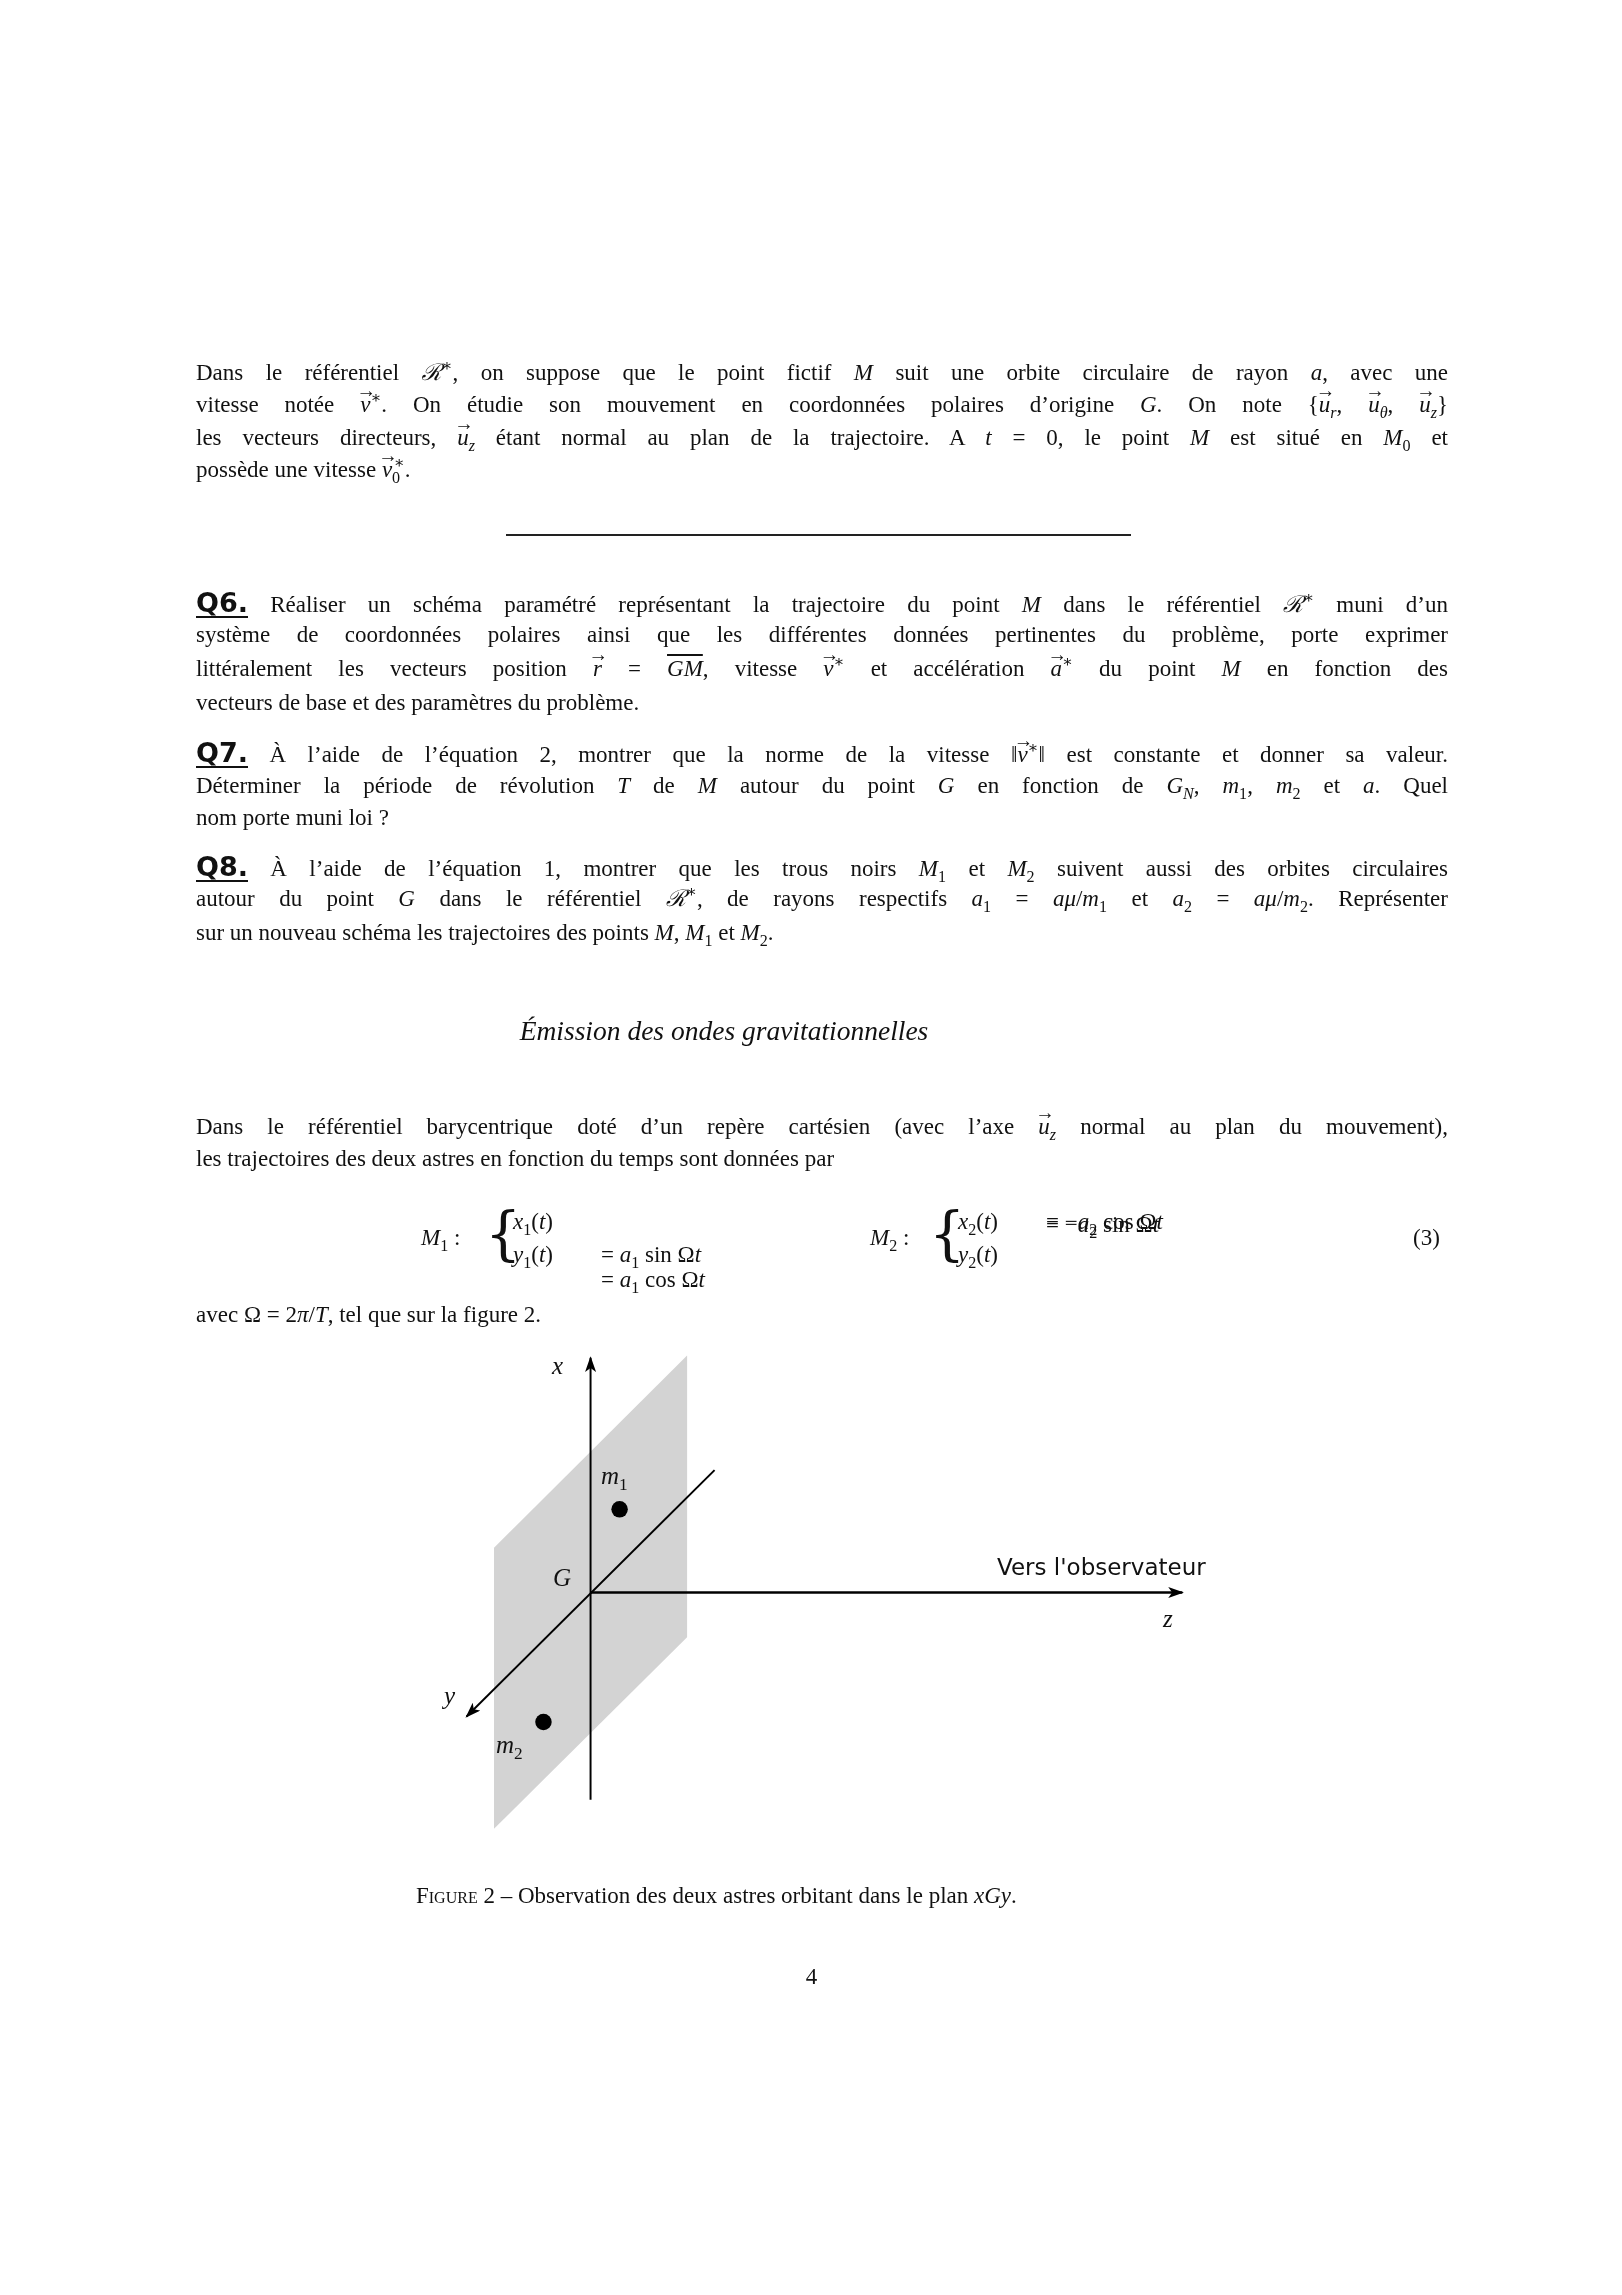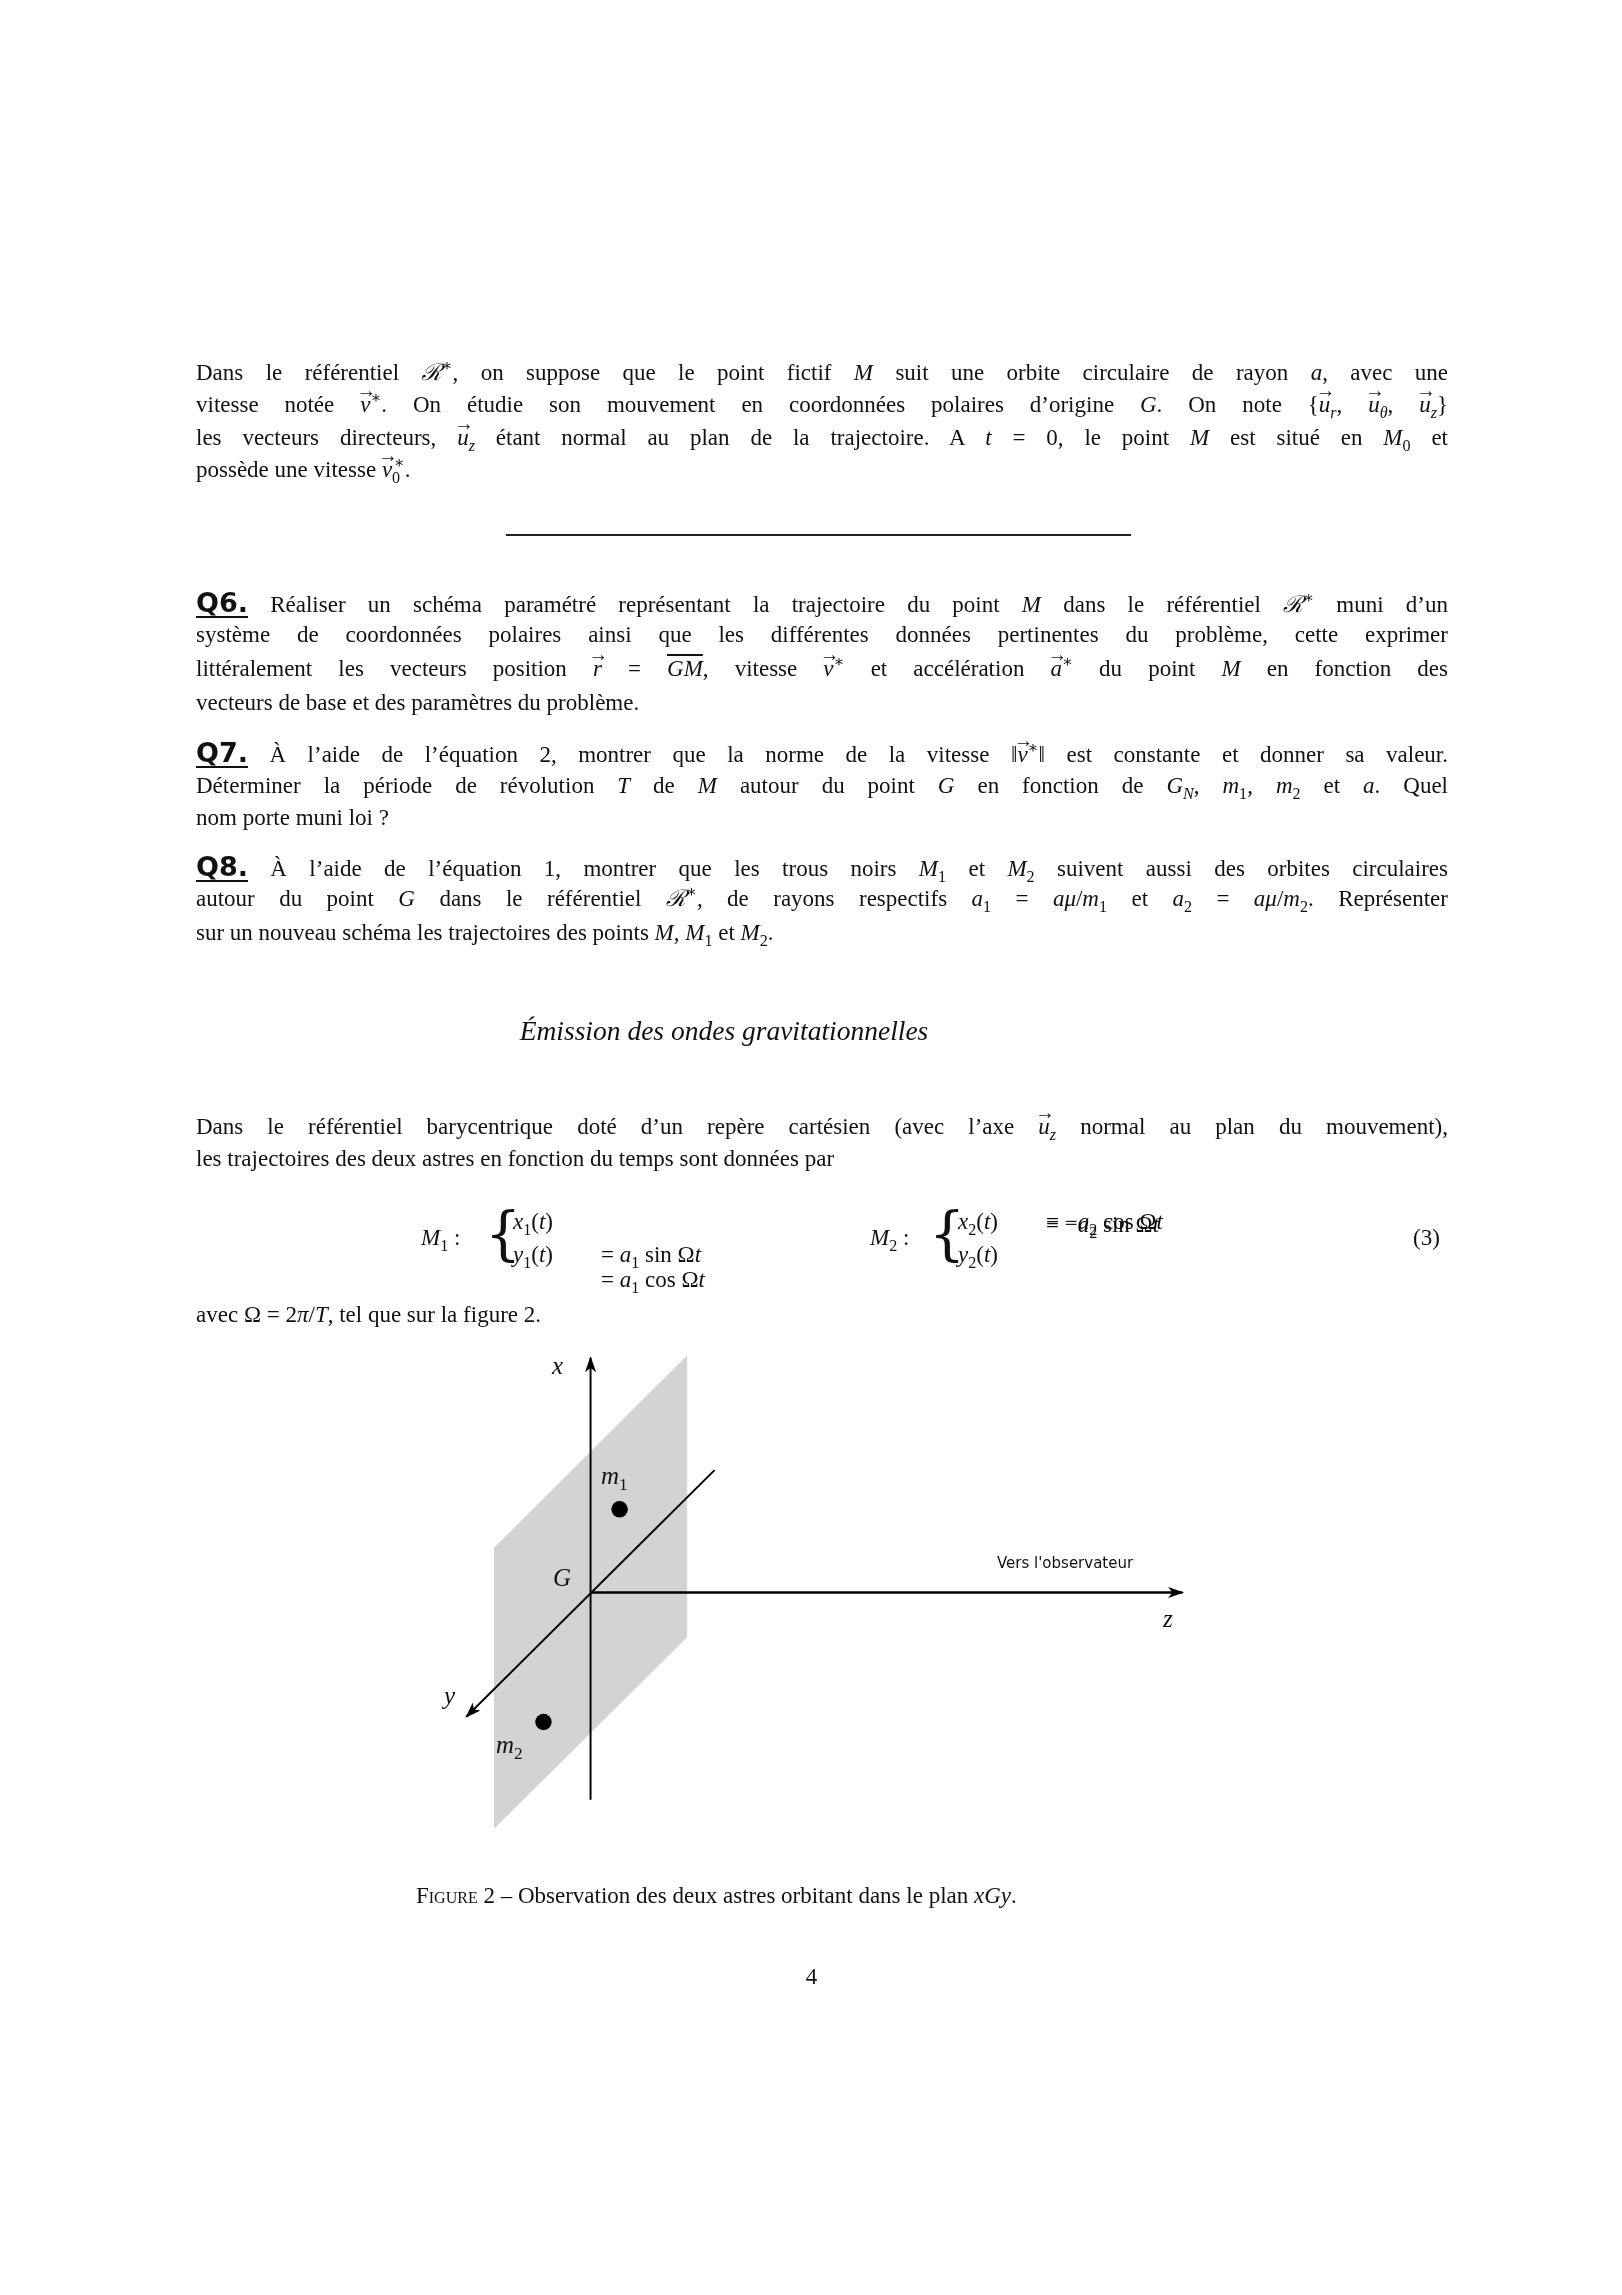--- a/index.html
+++ b/index.html
@@ -29,21 +29,21 @@
 <body>
 
 <div class="line" style="top:357px">Dans le référentiel <span class="m">ℛ</span><sup>∗</sup>, on suppose que le point fictif <span class="m">M</span> suit une orbite circulaire de rayon <span class="m">a</span>, avec une</div>
 <div class="line" style="top:389px">vitesse notée <span class="vec">v</span><sup>∗</sup>. On étudie son mouvement en coordonnées polaires d’origine <span class="m">G</span>. On note {<span class="vec">u</span><sub class="m">r</sub>, <span class="vec">u</span><sub class="m">θ</sub>, <span class="vec">u</span><sub class="m">z</sub>}</div>
 <div class="line" style="top:422px">les vecteurs directeurs, <span class="vec">u</span><sub class="m">z</sub> étant normal au plan de la trajectoire. A <span class="m">t</span> = 0, le point <span class="m">M</span> est situé en <span class="m">M</span><sub>0</sub> et</div>
 <div class="line last" style="top:454px">possède une vitesse <span class="vec">v</span><sub>0</sub><sup style="margin-left:-6.3px">∗</sup>.</div>
 
 <div class="sep"></div>
 
 <div class="line" style="top:587px"><span class="sf">Q6.</span> Réaliser un schéma paramétré représentant la trajectoire du point <span class="m">M</span> dans le référentiel <span class="m">ℛ</span><sup>∗</sup> muni d’un</div>
-<div class="line" style="top:619px">système de coordonnées polaires ainsi que les différentes données pertinentes du problème, cette exprimer</div>
+<div class="line" style="top:619px">système de coordonnées polaires ainsi que les différentes données pertinentes du problème, porte exprimer</div>
 <div class="line" style="top:653px">littéralement les vecteurs position <span class="vec">r</span> = <span class="m" style="text-decoration:overline">GM</span>, vitesse <span class="vec">v</span><sup>∗</sup> et accélération <span class="vec">a</span><sup>∗</sup> du point <span class="m">M</span> en fonction des</div>
 <div class="line last" style="top:687px">vecteurs de base et des paramètres du problème.</div>
 
 <div class="line" style="top:737px"><span class="sf">Q7.</span> À l’aide de l’équation 2, montrer que la norme de la vitesse ‖<span class="vec">v</span><sup>∗</sup>‖ est constante et donner sa valeur.</div>
 <div class="line" style="top:770px">Déterminer la période de révolution <span class="m">T</span> de <span class="m">M</span> autour du point <span class="m">G</span> en fonction de <span class="m">G</span><sub class="m">N</sub>, <span class="m">m</span><sub>1</sub>, <span class="m">m</span><sub>2</sub> et <span class="m">a</span>. Quel</div>
 <div class="line last" style="top:802px">nom porte muni loi ?</div>
 
 <div class="line" style="top:851px"><span class="sf">Q8.</span> À l’aide de l’équation 1, montrer que les trous noirs <span class="m">M</span><sub>1</sub> et <span class="m">M</span><sub>2</sub> suivent aussi des orbites circulaires</div>
 <div class="line" style="top:883px">autour du point <span class="m">G</span> dans le référentiel <span class="m">ℛ</span><sup>∗</sup>, de rayons respectifs <span class="m">a</span><sub>1</sub> = <span class="m">aμ</span>/<span class="m">m</span><sub>1</sub> et <span class="m">a</span><sub>2</sub> = <span class="m">aμ</span>/<span class="m">m</span><sub>2</sub>. Représenter</div>
 <div class="line last" style="top:917px">sur un nouveau schéma les trajectoires des points <span class="m">M</span>, <span class="m">M</span><sub>1</sub> et <span class="m">M</span><sub>2</sub>.</div>
@@ -91,18 +91,18 @@
   <circle cx="789" cy="1923" r="10.5" fill="#000"></circle>
   <circle cx="692" cy="2194" r="10.5" fill="#000"></circle>
 </svg>
 
 <div class="abs m" style="left:552px; top:1352px; font-size:25px">x</div>
 <div class="abs m" style="left:444px; top:1682px; font-size:25px">y</div>
 <div class="abs m" style="left:1163px; top:1605px; font-size:25px">z</div>
 <div class="abs m" style="left:553px; top:1564px; font-size:25px">G</div>
 <div class="abs" style="left:601px; top:1462px; font-size:25px"><span class="m">m</span><sub style="font-size:17.3px">1</sub></div>
 <div class="abs" style="left:496px; top:1731px; font-size:25px"><span class="m">m</span><sub style="font-size:17.3px">2</sub></div>
-<div class="abs" style="left:997px; top:1554px; font-size:15px; font-family:'DejaVu Sans','Liberation Sans',sans-serif; white-space:nowrap">Vers l'observateur</div>
+<div class="abs" style="left:997px; top:1554px; font-size:23px; font-family:'DejaVu Sans','Liberation Sans',sans-serif; white-space:nowrap">Vers l'observateur</div>
 
 <div class="caption"><span class="sc">Figure 2</span> – Observation des deux astres orbitant dans le plan <span class="m">xGy</span>.</div>
 
 <div class="pageno">4</div>
 
 
 </body></html>

